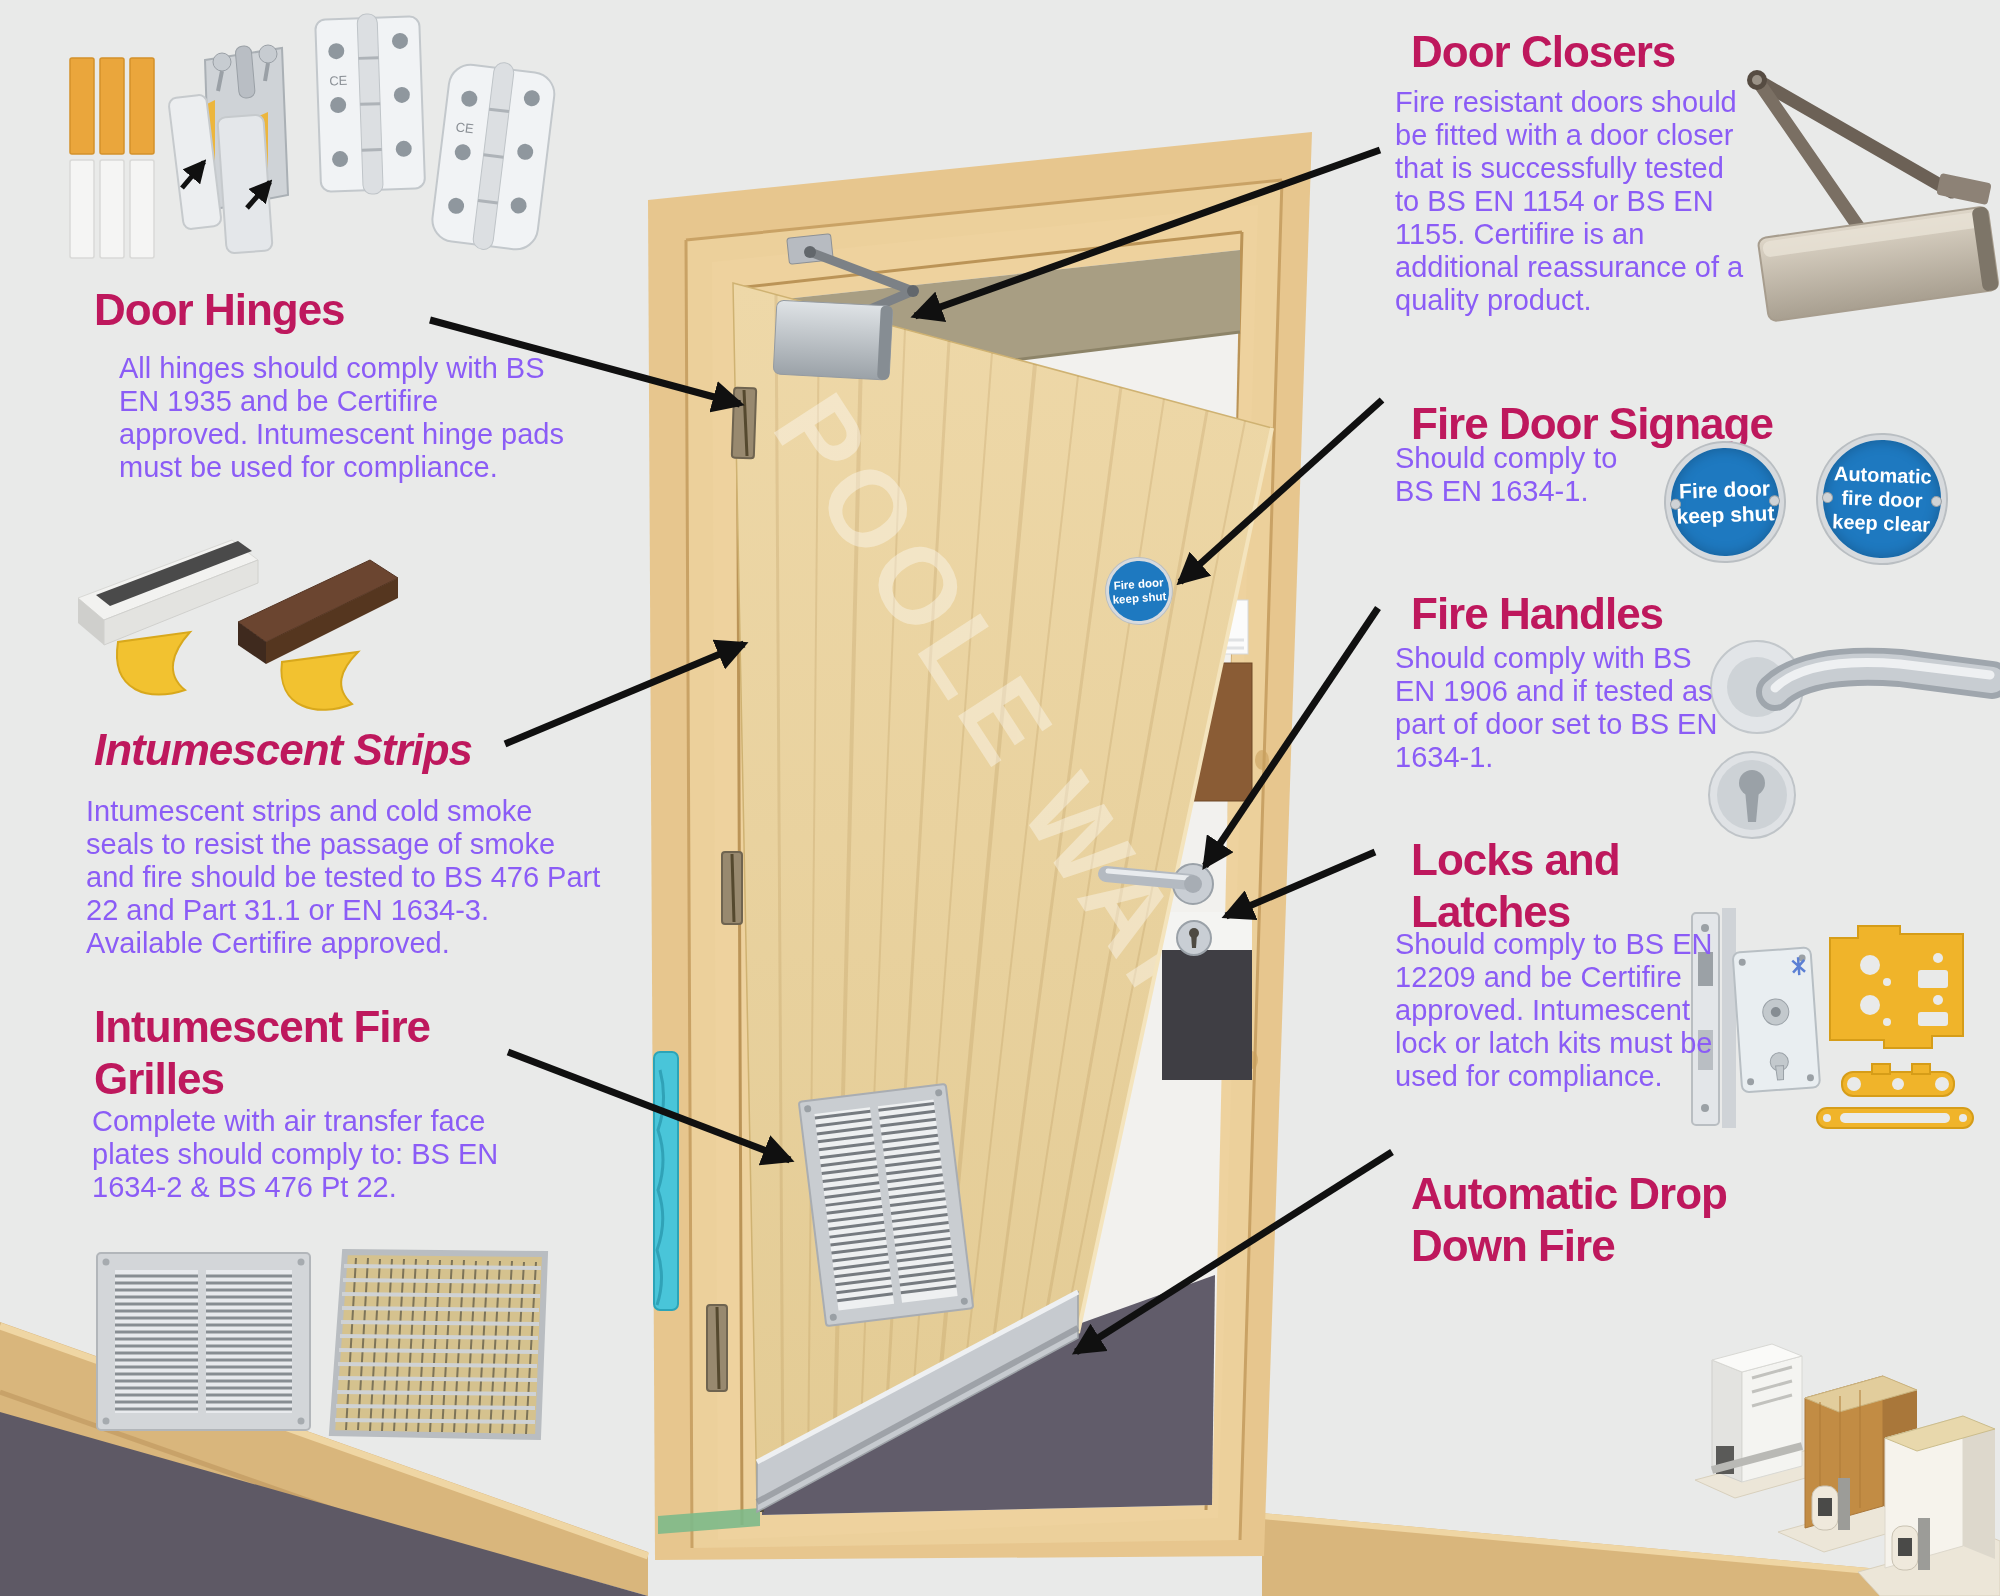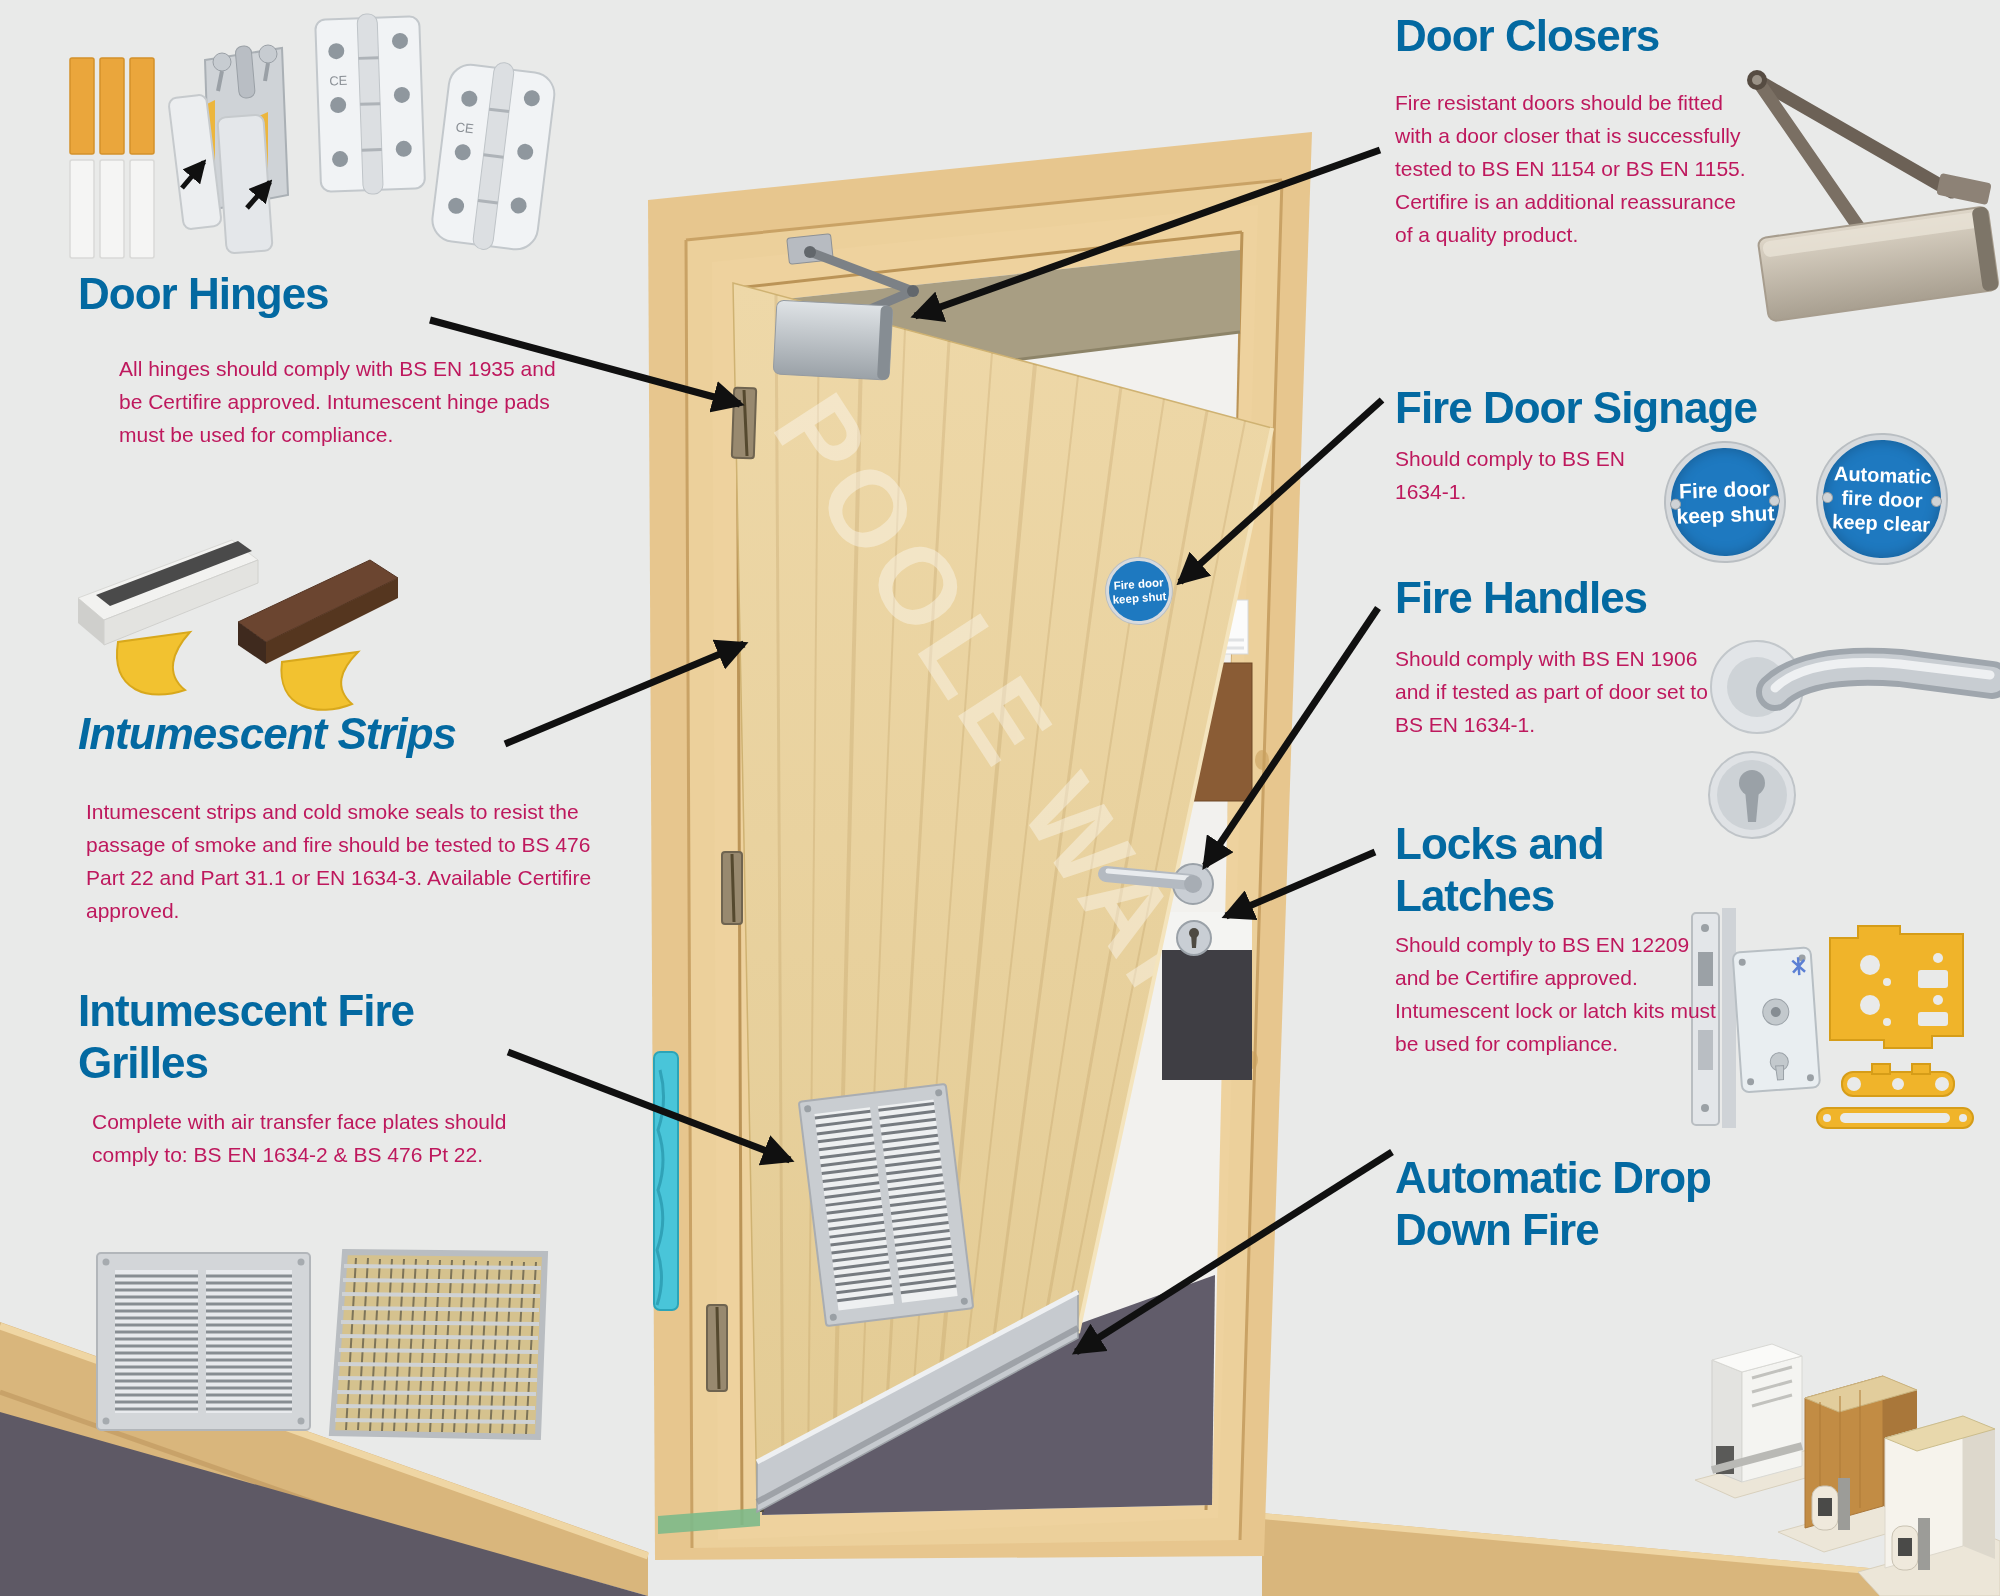--- a/index.html
+++ b/index.html
@@ -1,21 +1,21 @@
 <!DOCTYPE html>
 <html><head>
 <meta charset="utf-8">
 <style>
   html,body{margin:0;padding:0;background:#cfcfcf;}
   #canvas{position:relative;width:2000px;height:1596px;background:#e9eae9;overflow:hidden;
           font-family:"Liberation Sans",sans-serif;}
   #scene{position:absolute;left:0;top:0;}
   .txt{position:absolute;}
-  .h{font-weight:bold;font-size:44px;line-height:52px;letter-spacing:-1px;color:#0369a1;margin:0;}
-  .b{font-size:21px;line-height:33px;color:#be185d;margin:0;}
+  .h{font-weight:bold;font-size:44px;line-height:52px;letter-spacing:-1px;color:#be185d;margin:16px;}
+  .b{font-size:29px;line-height:33px;color:#8b5cf6;margin:0;}
   .sign{position:absolute;border-radius:50%;background:#1e79c0;border:5px solid #d7dadd;
         box-shadow:0 0 0 2px #b9bec2, inset 0 0 14px rgba(0,0,0,.25);
         color:#fff;font-weight:bold;display:flex;flex-direction:column;align-items:center;
         justify-content:center;text-align:center;}
   .sign i{position:absolute;width:9px;height:9px;border-radius:50%;background:#cfd3d6;
           border:1px solid #9aa0a5;top:50%;margin-top:-5px;}
   .sign i.l{left:-1px;} .sign i.r{right:-1px;}
   .sign span{display:block;}
 </style>
 </head>

